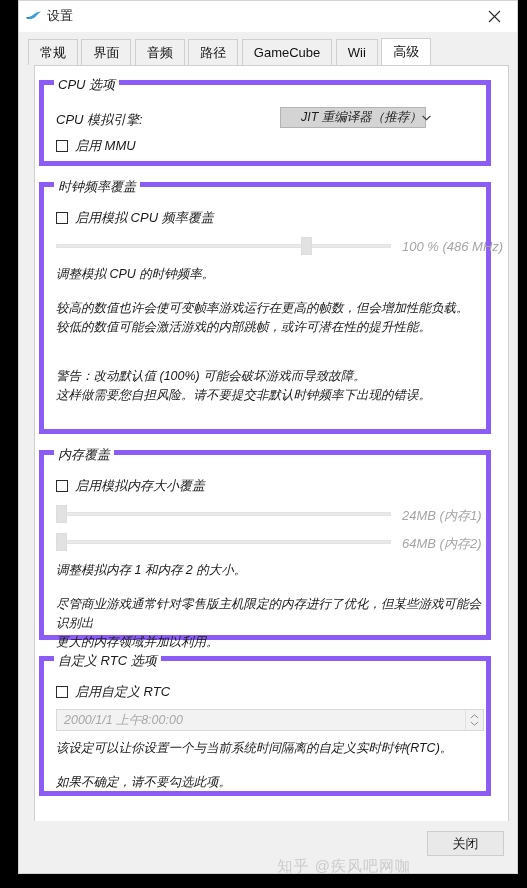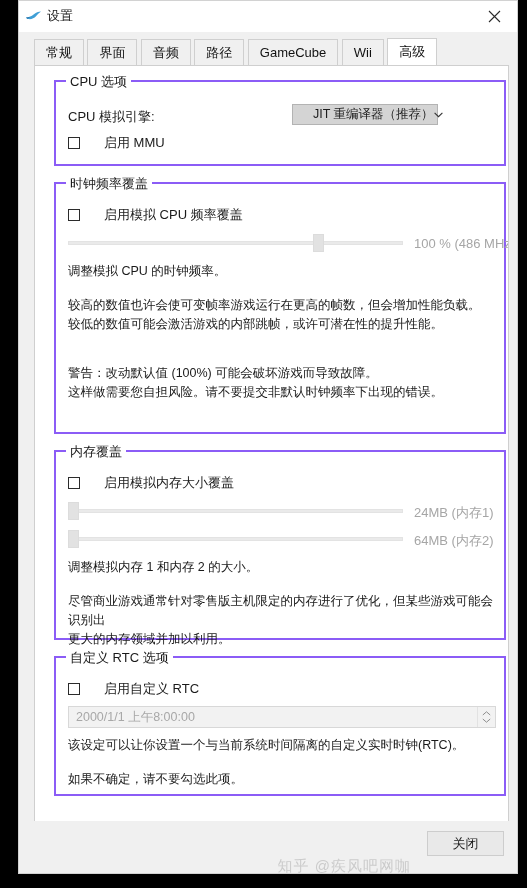--- a/index.html
+++ b/index.html
@@ -69,21 +69,21 @@
     justify-content: center;
     cursor: default;
   }
   .titlebar-close svg { display: block; }
 
   
   .tabstrip {
     position: relative;
     height: 27px;
     margin: 6px 0 0 0;
-    padding-left: 15px;
+    padding-left: 9px;
     box-sizing: border-box;
   }
   .tab {
     position: relative;
     display: inline-block;
     height: 26px;
     line-height: 25px;
     padding: 0 11px;
     margin-right: -1px;
     font-size: 13px;
@@ -119,25 +119,26 @@
     position: absolute;
     left: 0; top: 0;
     width: 484px;
     height: 783px;
     overflow: hidden;
   }
 
   
   .group {
     position: absolute;
-    left: 19px;
+    left: 4px;
     width: 452px;
-    border: 2px solid #8b5cf6;
-    box-sizing: border-box;
-    background: #ffffff;
+    border: 5px solid #8b5cf6;
+    box-sizing: border-box;
+    background: #ffffff;
+    font-style: italic;
   }
   .group-title {
     position: absolute;
     left: 10px;
     top: -9px;
     background: #ffffff;
     padding: 0 4px;
     font-size: 13px;
     color: #1a1a1a;
     white-space: nowrap;
@@ -160,21 +161,21 @@
   }
   .cbox {
     width: 12px;
     height: 12px;
     border: 1px solid #2b2b2b;
     background: #ffffff;
     box-sizing: border-box;
     flex: 0 0 auto;
   }
   .cbox-label {
-    margin-left: 24px;
+    margin-left: 7px;
     font-size: 13px;
     color: #1a1a1a;
   }
 
   .combo {
     position: absolute;
     height: 21px;
     background: #d4d4d4;
     border: 1px solid #b3b3b3;
     box-sizing: border-box;

